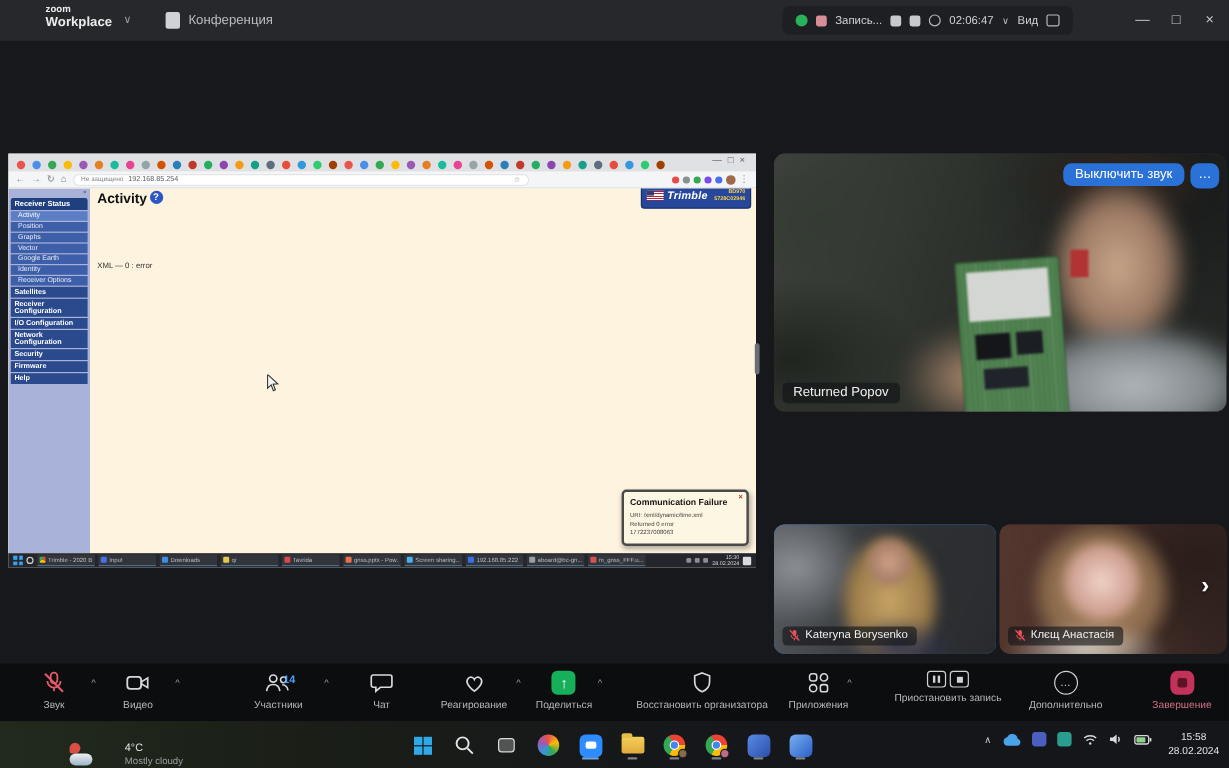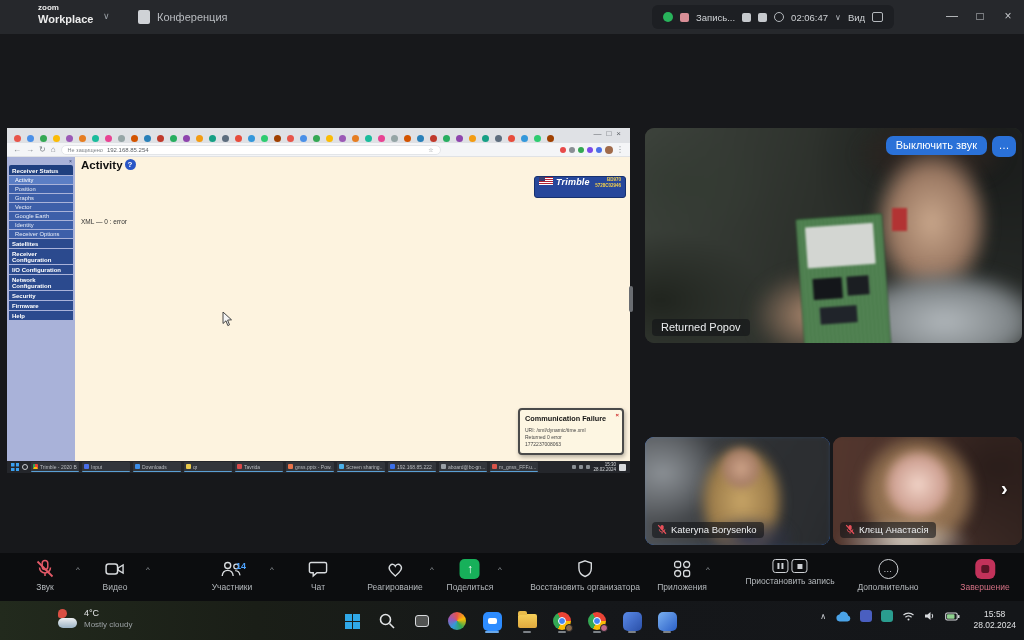--- a/index.html
+++ b/index.html
@@ -52,21 +52,21 @@
   .sb-header { background:#1f3f7f; color:#fff; font-size:6.2px; font-weight:700; padding:1.5px 3px; border-radius:2px 2px 0 0;}
   .sb-sub { background:#3d5fa9; color:#e8edf8; font-size:5.8px; padding:1px 3px 1px 6px; margin-top:1px; }
   .sb-sub.sel { background:#5b7ec5; color:#fff; }
   .sb-item { background:#2b4a8e; color:#fff; font-size:6px; font-weight:700; padding:1.5px 3px; margin-top:1px; }
 
   .main-pane { position:absolute; left:68px; top:0; right:0; bottom:0; }
   .page-title { position:absolute; left:6px; top:2px; font-size:11.5px; font-weight:700; color:#101010; }
   .qmark { display:inline-block; width:11px; height:11px; background:#2a56c6; color:#fff; border-radius:50%;
            font-size:8px; text-align:center; line-height:11px; font-weight:700; vertical-align:2px; margin-left:2px;}
   .trimble-badge { position:absolute; right:4px; top:-5px; width:92px; height:22px; background:#27479b;
-                   border:1px solid #16306e; border-radius:3px; display:flex; padding:0 4px; gap:3px; z-index:5;margin-top:24px;}
+                   border:1px solid #16306e; border-radius:3px; display:flex; align-items:center; padding:0 4px; gap:3px; z-index:5;}
   .usflag { width:14px; height:8px; position:relative;
             background:repeating-linear-gradient(#b22234 0 1px, #fff 1px 2px); }
   .usflag::after { content:""; position:absolute; left:0; top:0; width:6px; height:4px; background:#3c3b6e; }
   .t-logo { color:#fff; font-size:9px; font-weight:700; font-style:italic; letter-spacing:.2px; }
   .t-ids { margin-left:auto; text-align:right; color:#f8d24a; font-size:4.5px; line-height:1.25; font-weight:700;}
   .err-head { position:absolute; left:6px; top:27px; width:540px; font-size:11px; font-weight:700; color:#191919; line-height:1.3;}
   .err-code { position:absolute; left:6px; top:61px; font-size:6.5px; color:#333; }
   .cursor { position:absolute; left:147px; top:155px; }
   .cf-dialog { position:absolute; right:6px; bottom:6px; width:106px; background:#fdf6e2; border:2px solid #4a4a4a;
                border-radius:4px; padding:4px 5px 5px; box-shadow:1px 2px 4px rgba(0,0,0,.3); }
@@ -166,21 +166,21 @@
   .rec-bar { width:2px; height:6px; background:#cfd2d6; }
   .rec-sq { width:5px; height:5px; background:#cfd2d6; }
   .more-circ { width:20px; height:20px; border:1.4px solid #cfd2d6; border-radius:50%; color:#cfd2d6;
                display:flex; align-items:center; justify-content:center; font-size:9px; letter-spacing:.5px;}
   .end-btn { width:20px; height:20px; border-radius:6px; background:#c2325a; display:flex; align-items:center; justify-content:center;}
   .end-inner { width:8px; height:8px; background:#5a1426; border-radius:2px; }
 
   
   #wtaskbar { position:absolute; left:0; top:601px; width:1024px; height:39px;
               background:linear-gradient(90deg,#222a1d,#1a1e17 25%,#15171a 55%,#141619); }
-  .weather { position:absolute; left:55px; top:7px; display:flex; gap:5px; align-items:center; filter:blur(.6px); }
+  .weather { position:absolute; left:55px; top:17px; display:flex; gap:25px; align-items:center; filter:blur(.6px); }
   .w-icon { position:relative; width:24px; height:19px; }
   .w-red { position:absolute; left:3px; top:0; width:9px; height:9px; background:#d94f43; border-radius:50% 50% 50% 2px;}
   .w-cloud { position:absolute; left:3px; bottom:0; width:19px; height:10px;
              background:linear-gradient(#eef0f2,#9cb4c6); border-radius:6px; }
   .w-temp { font-size:9px; color:#e3e5e6; line-height:1.3;}
   .w-desc { font-size:8px; color:#9aa0a3; }
   .wt-ic { position:absolute; top:7px; width:26px; height:26px; transform:translateX(-50%);
            display:flex; align-items:center; justify-content:center; filter:blur(.5px);}
   .win11 { width:15px; height:15px;
            background:linear-gradient(#2fa8e8,#2fa8e8) 0 0/7px 7px no-repeat,

